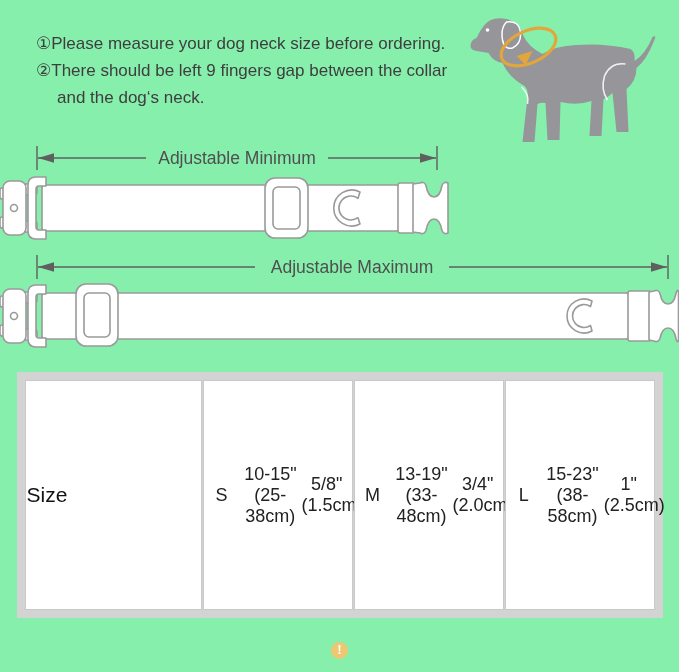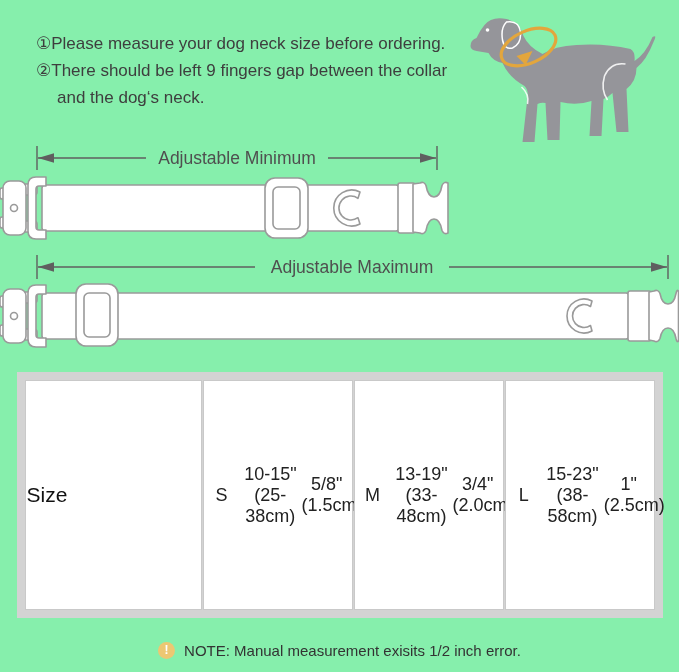--- a/index.html
+++ b/index.html
@@ -158,16 +158,15 @@
     </div>
     <div class="trow">
       <div class="c c1">L</div>
       <div class="c c2">15-23" (38-58cm)</div>
       <div class="c c3">1" (2.5cm)</div>
     </div>
   </div>
 
   <div class="note">
     <span class="note-icon">!</span>
-    <span>NOTE: Manual measurement exisits 1/2 inch error.</span>
   </div>
 
 </div>
 
 </body></html>

